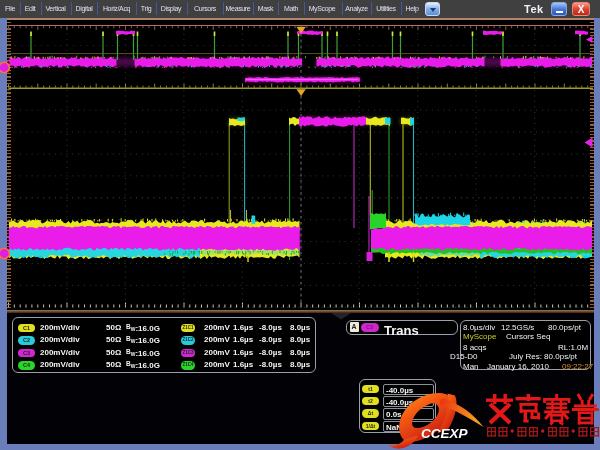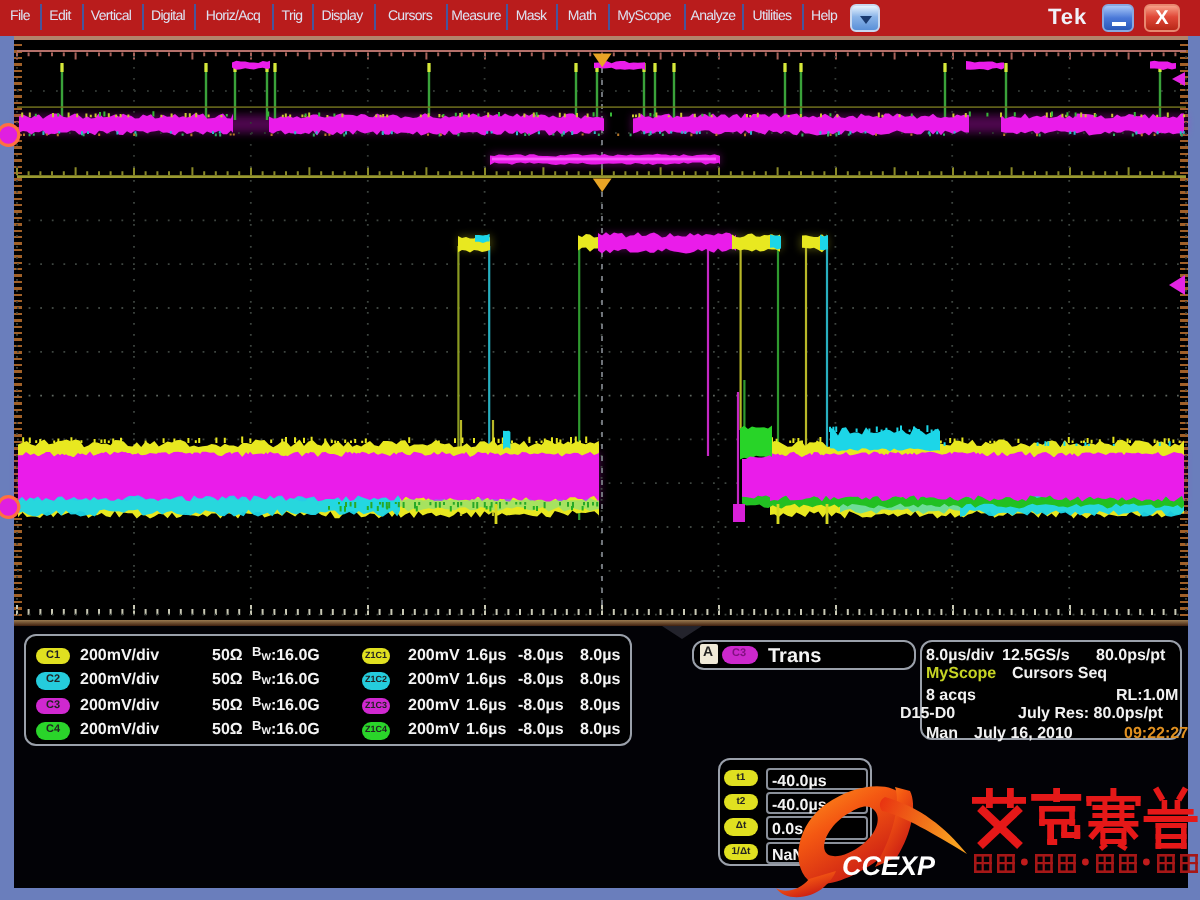--- a/index.html
+++ b/index.html
@@ -1,19 +1,19 @@
 <!DOCTYPE html>
 <html><head><meta charset="utf-8">
 <style>
 * { margin:0; padding:0; box-sizing:border-box; }
 html,body { width:600px; height:450px; overflow:hidden; background:#000; }
 #scr { position:absolute; left:0; top:0; width:600px; height:450px;
   font-family:"Liberation Sans", sans-serif; }
 
-#menu { position:absolute; left:0; top:0; width:600px; height:18px; background:#b91c1c; }
+#menu { position:absolute; left:0; top:0; width:600px; height:18px; background:#404040; }
 .mi { position:absolute; top:4.5px; transform:translateX(-50%); font-size:7px; letter-spacing:-0.35px; color:#dde2f2; white-space:nowrap; }
 .msep { position:absolute; top:2px; width:1px; height:13px; background:#47559c; }
 #tek { position:absolute; left:524px; top:3px; font-size:11px; font-weight:bold; color:#f0f0f8; letter-spacing:0.5px; }
 #ddbtn { position:absolute; left:425px; top:2px; width:15px; height:14px; border-radius:3px;
   background:linear-gradient(#e8f4ff,#8ab4e8 45%,#5a90d8); border:1px solid #c8d8f0; }
 #ddbtn:after { content:""; position:absolute; left:3.5px; top:5px; border-left:3.5px solid transparent; border-right:3.5px solid transparent; border-top:4.5px solid #1a3a70; }
 #minbtn { position:absolute; left:551px; top:2px; width:16px; height:14px; border-radius:3px;
   background:linear-gradient(#a8c8f8,#4a78d8 50%,#2a58b8); border:1px solid #88a8e0; }
 #minbtn:after { content:""; position:absolute; left:4px; top:8px; width:7px; height:2px; background:#fff; }
 #clsbtn { position:absolute; left:572px; top:2px; width:18px; height:14px; border-radius:3px;
@@ -33,21 +33,21 @@
 #bottom { position:absolute; left:7px; top:312.5px; width:587px; height:131.5px; background:#020206; }
 .rbox { position:absolute; background:#000; border:1.2px solid #9aa0aa; border-radius:6px; }
 .wt { position:absolute; font-size:8px; font-weight:bold; color:#f4f4f4; white-space:nowrap; }
 .bw { font-size:6.5px; vertical-align:2px; }
 .bwsub { font-size:5px; }
 .badge { position:absolute; height:8.5px; border-radius:5px; font-size:5.5px; font-weight:bold;
   color:#222; text-align:center; line-height:8.5px; }
 .curcell { position:absolute; left:383px; width:51px; height:11.5px; border:1px solid #8a909a;
   border-radius:2px; background:#000; font-size:8px; font-weight:bold; color:#f4f4f4;
   padding-left:2px; line-height:11px; }
-.tbt { position:absolute; font-size:8px; font-weight:bold; color:#f2f2f2; white-space:nowrap; }
+.tbt { position:absolute; font-size:8px; font-weight:normal; color:#f2f2f2; white-space:nowrap; }
 #trigA { position:absolute; left:349.5px; top:322px; width:9px; height:10px; background:#f0ead8;
   border-radius:1px; color:#222; font-size:7px; font-weight:bold; text-align:center; line-height:10px; }
 </style></head>
 <body>
 <div id="scr">
   <div id="menu">
       <span class="mi" style="left:10px">File</span>
       <span class="mi" style="left:30px">Edit</span>
       <span class="mi" style="left:55.5px">Vertical</span>
       <span class="mi" style="left:84px">Digital</span>
@@ -261,32 +261,32 @@
   <div class="wt" style="left:40px;top:360px">200mV/div</div>
   <div class="wt" style="left:106px;top:360px">50Ω</div>
   <div class="wt" style="left:126px;top:360px"><span class="bw">B</span><span class="bwsub">W</span>:16.0G</div>
   <div class="badge" style="left:181px;top:361.2px;width:14px;background:#2ad42a;font-size:4.5px">Z1C4</div>
   <div class="wt" style="left:204px;top:360px">200mV</div>
   <div class="wt" style="left:233px;top:360px">1.6µs</div>
   <div class="wt" style="left:259px;top:360px">-8.0µs</div>
   <div class="wt" style="left:290px;top:360px">8.0µs</div>
   <div id="trigA">A</div>
   <div class="badge" style="left:360.5px;top:322.5px;width:18px;height:9.5px;background:#cc28cc;line-height:9.5px;color:#801080">C3</div>
-  <div class="wt" style="left:384px;top:323px;font-size:10px">Trans</div>
+  <div class="wt" style="left:384px;top:323px;font-size:13px">Trans</div>
   <div class="tbt" style="left:463px;top:322.5px">8.0µs/div</div>
   <div class="tbt" style="left:501px;top:322.5px">12.5GS/s</div>
   <div class="tbt" style="left:548px;top:322.5px">80.0ps/pt</div>
   <div class="tbt" style="left:463px;top:332px;color:#c6d424">MyScope</div>
   <div class="tbt" style="left:506px;top:332px">Cursors Seq</div>
   <div class="tbt" style="left:463px;top:342.5px">8 acqs</div>
   <div class="tbt" style="left:558px;top:342.5px">RL:1.0M</div>
   <div class="tbt" style="left:450px;top:352px">D15-D0</div>
   <div class="tbt" style="left:509px;top:352px">July Res: 80.0ps/pt</div>
   <div class="tbt" style="left:463px;top:361.5px">Man</div>
-  <div class="tbt" style="left:487px;top:361.5px">July 16, 2010</div>
+  <div class="tbt" style="left:487px;top:361.5px">January 16, 2010</div>
   <div class="tbt" style="left:562px;top:361.5px;color:#e09020">09:22:27</div>
 
   <div class="badge" style="left:362px;top:384.5px;width:17px;background:#e0e020;font-size:5px">t1</div>
   <div class="curcell" style="top:383.5px">-40.0µs</div>
   <div class="badge" style="left:362px;top:396.9px;width:17px;background:#e0e020;font-size:5px">t2</div>
   <div class="curcell" style="top:395.9px">-40.0µs</div>
   <div class="badge" style="left:362px;top:409.29999999999995px;width:17px;background:#e0e020;font-size:5px">Δt</div>
   <div class="curcell" style="top:408.29999999999995px">0.0s</div>
   <div class="badge" style="left:362px;top:421.69999999999993px;width:17px;background:#e0e020;font-size:5px">1/Δt</div>
   <div class="curcell" style="top:420.69999999999993px">NaNHz</div>

